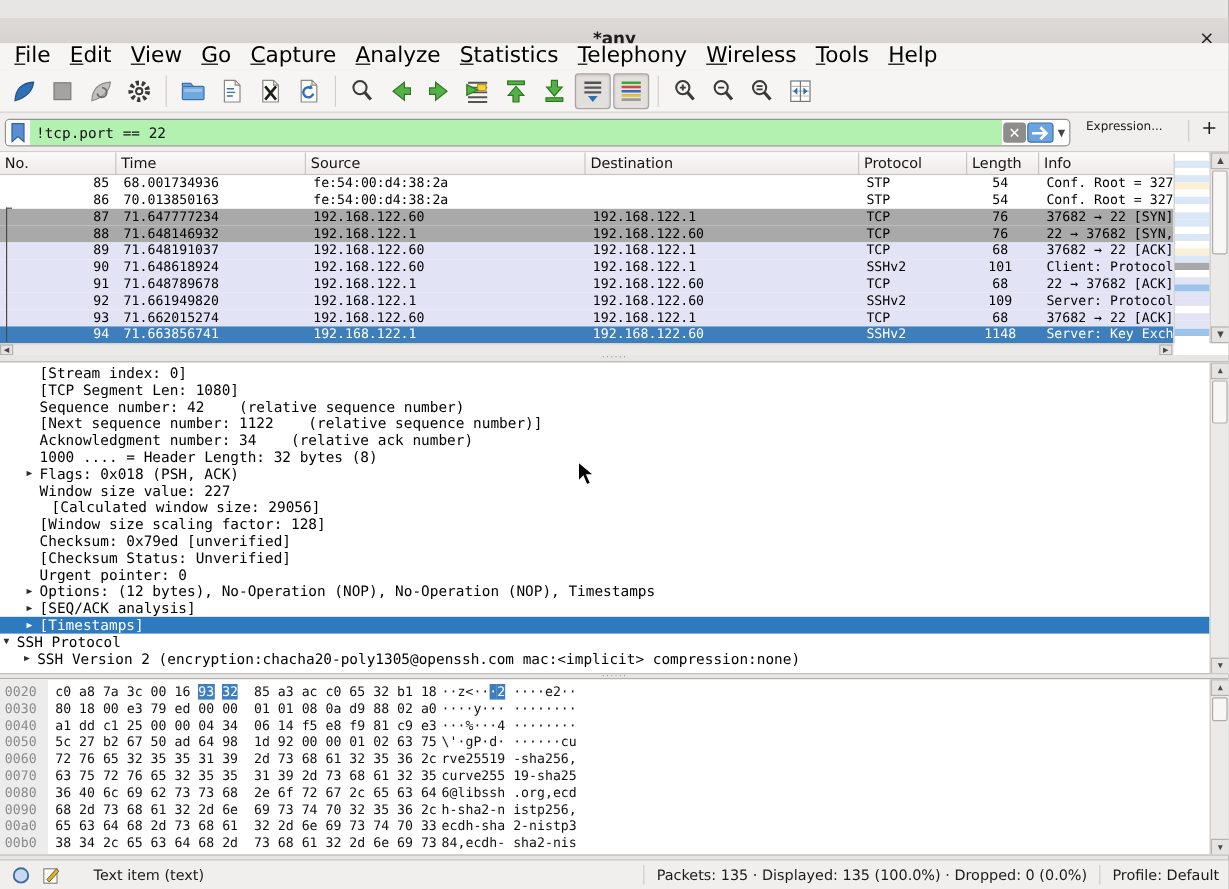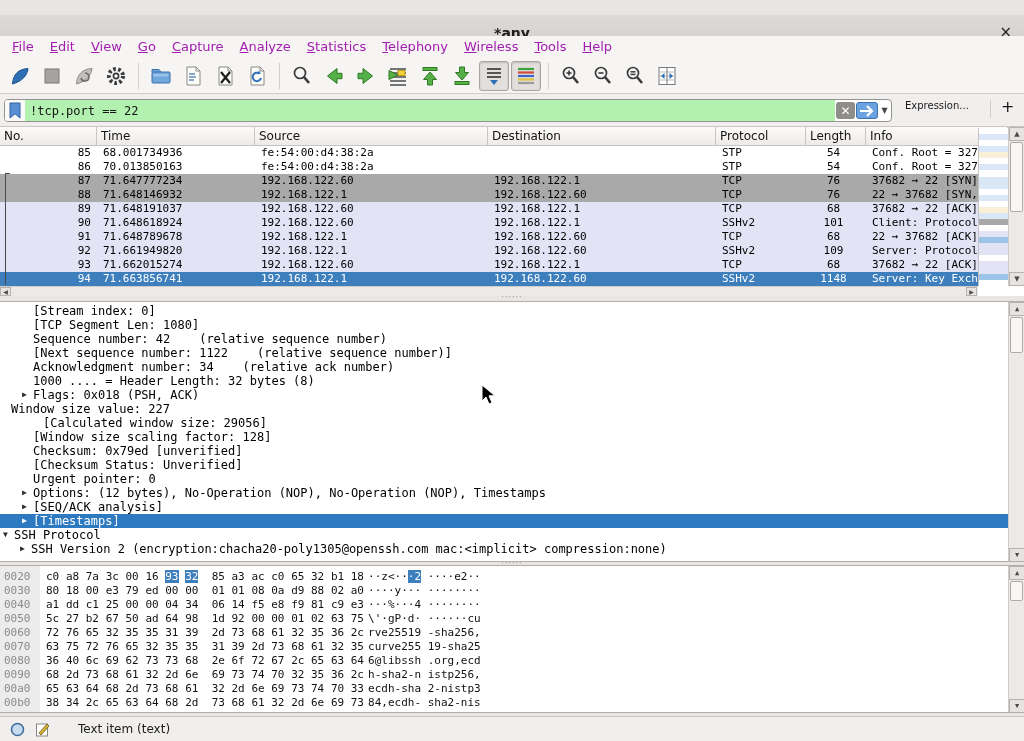--- a/index.html
+++ b/index.html
@@ -9,21 +9,21 @@
   
   .titlebar { position:absolute; left:0; top:15px; width:1024px; height:36px;
     background:linear-gradient(#dedad7,#d2cecb); border-bottom:1px solid #b9b5b2;
     text-align:center; }
   .titlebar .title { line-height:36px; font-weight:bold; font-size:14px; color:#1c1c1c; }
   .close-x { position:absolute; right:12px; top:8px; font-size:15px; color:#1c1c1c; cursor:default; }
 
   
   .menubar { position:absolute; left:0; top:36px; width:1024px; height:22px;
     background:#f6f5f4; display:flex; align-items:center; padding-left:4px; }
-  .menu-item { padding:0 8px; font-size:13px; color:#a21caf; height:22px; line-height:22px; }
+  .menu-item { padding:0 8px; font-size:18px; color:#000000; height:22px; line-height:22px; }
   .menu-item .ul { text-decoration:underline; }
 
   
   .toolbar { position:absolute; left:0; top:58px; width:1024px; height:36px;
     background:#f6f5f4; border-bottom:1px solid #cfccc9; display:flex; align-items:center; padding-left:4px; }
   .tbtn { width:30px; height:30px; margin:0 1px; display:flex; align-items:center; justify-content:center;
     border:1px solid transparent; border-radius:3px; }
   .tbtn svg { width:24px; height:24px; }
   .tbtn.pressed { background:#e2dfdc; border:1px solid #a8a5a2; box-shadow:inset 0 1px 2px rgba(0,0,0,.15); }
   .tsep { width:1px; height:26px; background:#d2cfcc; margin:0 6px; }
@@ -395,21 +395,21 @@
 
   <div class="details">
     <div class="dlines">
         <div class="dline" style="padding-left: 22px;"><span class="arrow"></span><span>[Stream index: 0]</span></div>
         <div class="dline" style="padding-left: 22px;"><span class="arrow"></span><span>[TCP Segment Len: 1080]</span></div>
         <div class="dline" style="padding-left: 22px;"><span class="arrow"></span><span>Sequence number: 42    (relative sequence number)</span></div>
         <div class="dline" style="padding-left: 22px;"><span class="arrow"></span><span>[Next sequence number: 1122    (relative sequence number)]</span></div>
         <div class="dline" style="padding-left: 22px;"><span class="arrow"></span><span>Acknowledgment number: 34    (relative ack number)</span></div>
         <div class="dline" style="padding-left: 22px;"><span class="arrow"></span><span>1000 .... = Header Length: 32 bytes (8)</span></div>
         <div class="dline" style="padding-left: 22px;"><span class="arrow">▶</span><span>Flags: 0x018 (PSH, ACK)</span></div>
-        <div class="dline" style=""><span class="arrow"></span><span>Window size value: 227</span></div>
+        <div class="dline" style="padding-left: 22px;"><span class="arrow"></span><span>Window size value: 227</span></div>
         <div class="dline" style="padding-left: 32px;"><span class="arrow"></span><span>[Calculated window size: 29056]</span></div>
         <div class="dline" style="padding-left: 22px;"><span class="arrow"></span><span>[Window size scaling factor: 128]</span></div>
         <div class="dline" style="padding-left: 22px;"><span class="arrow"></span><span>Checksum: 0x79ed [unverified]</span></div>
         <div class="dline" style="padding-left: 22px;"><span class="arrow"></span><span>[Checksum Status: Unverified]</span></div>
         <div class="dline" style="padding-left: 22px;"><span class="arrow"></span><span>Urgent pointer: 0</span></div>
         <div class="dline" style="padding-left: 22px;"><span class="arrow">▶</span><span>Options: (12 bytes), No-Operation (NOP), No-Operation (NOP), Timestamps</span></div>
         <div class="dline" style="padding-left: 22px;"><span class="arrow">▶</span><span>[SEQ/ACK analysis]</span></div>
         <div class="dline sel" style="padding-left: 22px;"><span class="arrow">▶</span><span>[Timestamps]</span></div>
         <div class="dline" style="padding-left: 3px;"><span class="arrow">▼</span><span>SSH Protocol</span></div>
         <div class="dline" style="padding-left: 20px;"><span class="arrow">▶</span><span>SSH Version 2 (encryption:chacha20-poly1305@openssh.com mac:&lt;implicit&gt; compression:none)</span></div>
@@ -450,20 +450,26 @@
           <circle cx="7.5" cy="7.5" r="6" fill="#c8daee" stroke="#3f6e9e" stroke-width="1.6"></circle>
         </svg>
     </span>
     <span class="sb-icon">
       <svg width="15" height="15" viewBox="0 0 15 15">
           <rect x="1.5" y="2" width="11" height="12" fill="#fff" stroke="#8a8885"></rect>
           <path d="M4 11 12 2l2 2-8 9z" fill="#d9b23a" stroke="#6b5a10" stroke-width=".8"></path>
         </svg>
     </span>
     <span class="sb-left">Text item (text)</span>
+    <span class="sb-right">
+      <span class="sb-vsep"></span>
+      <span>Packets: 135 · Displayed: 135 (100.0%) · Dropped: 0 (0.0%)</span>
+      <span class="sb-vsep"></span>
+      <span class="sb-profile">Profile: Default</span>
+    </span>
   </div>
 
   <div class="cursor">
     <svg width="16" height="22" viewBox="0 0 16 22">
         <path d="M1 1v16l4-4 3 7 3-1.4-3-6.8h6z" fill="#000" stroke="#fff" stroke-width="1"></path>
       </svg>
   </div>
 
 </div>
 

